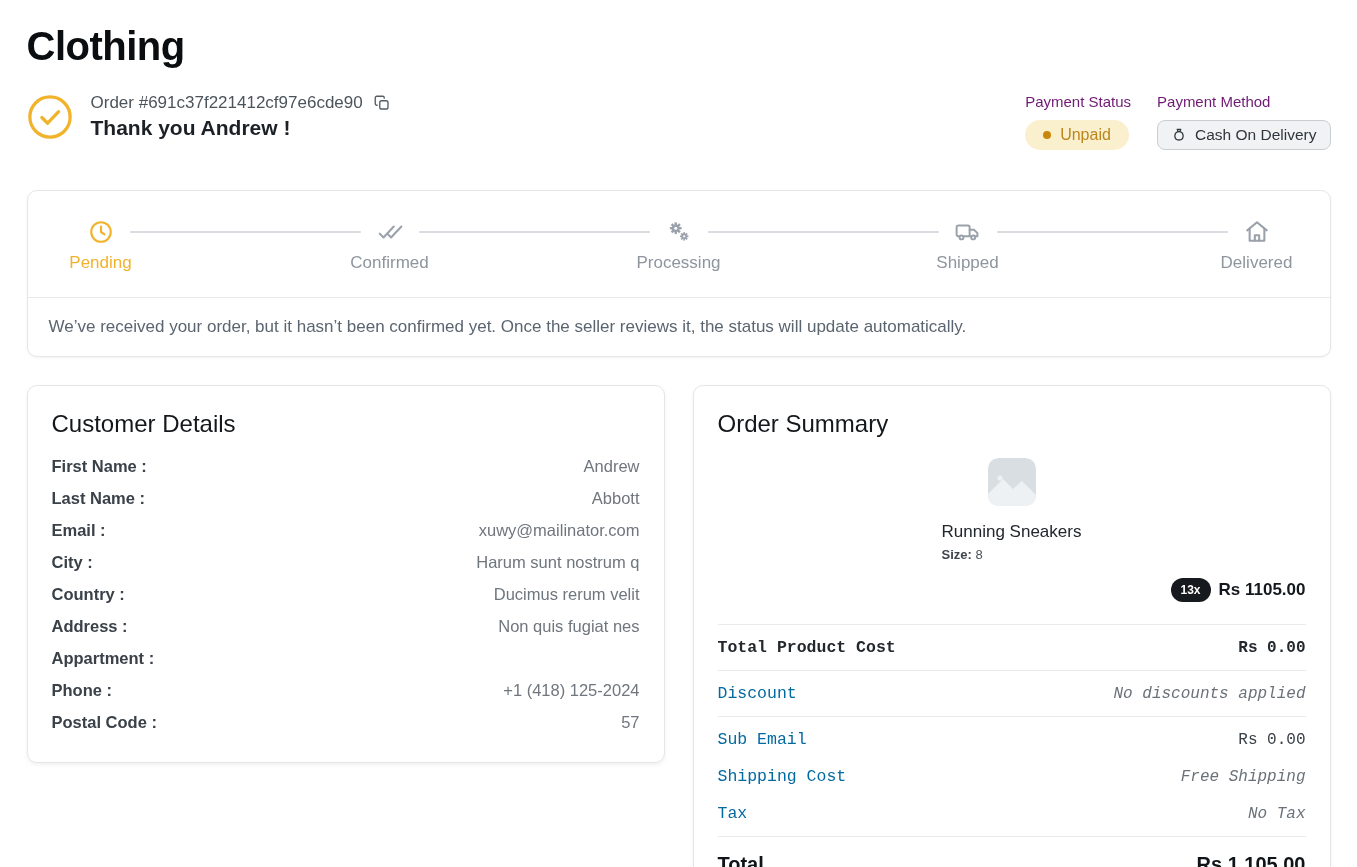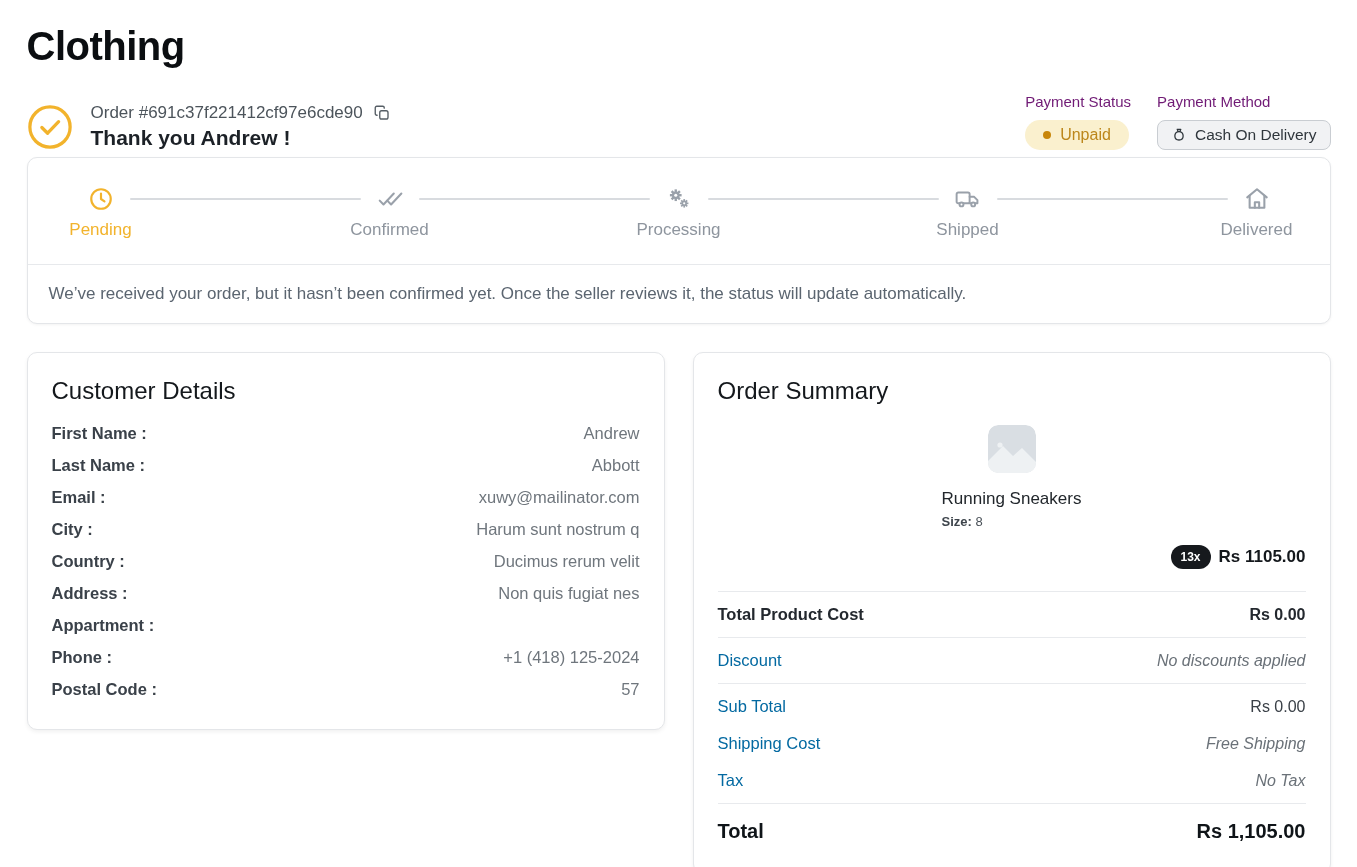--- a/index.html
+++ b/index.html
@@ -3,21 +3,21 @@
 <meta charset="utf-8">
 <style>
   * { margin:0; padding:0; box-sizing:border-box; }
   html,body { background:#ffffff; font-family:"Liberation Sans","DejaVu Sans",sans-serif; color:#21262c; }
   .page { width:1304px; margin:0 auto; padding-top:24px; }
 
   
   .page-title { font-size:40px; font-weight:800; letter-spacing:-0.5px; color:#0b0e11; margin-bottom:24px; }
 
   
-  .header-row { display:flex; justify-content:space-between; align-items:flex-end; margin-bottom:7px; }
+  .header-row { display:flex; justify-content:space-between; align-items:flex-start; margin-bottom:40px; }
   .order-block { display:flex; align-items:center; gap:18px; }
   .check-circle { width:46px; height:46px; flex:0 0 auto; }
   .order-texts { display:flex; flex-direction:column; gap:3px; }
   .order-id-row { display:flex; align-items:center; gap:10px; font-size:17px; color:#4c545b; }
   .copy-btn { background:none; border:none; cursor:pointer; display:flex; align-items:center; padding:0; }
   .greeting { font-size:21px; font-weight:600; color:#1c2127; }
 
   .payment-block { display:flex; gap:26px; }
   .payment-col { display:flex; flex-direction:column; gap:10px; }
   .payment-label { font-size:15px; color:#701a75; }
@@ -53,21 +53,21 @@
   .product-row { display:flex; align-items:center; gap:16px; padding:8px 0 22px;flex-direction:column; }
   .product-thumb { width:48px; height:48px; border-radius:10px; overflow:hidden; flex:0 0 auto; }
   .product-info { display:flex; flex-direction:column; gap:5px; }
   .product-name { font-size:17px; color:#22272c; }
   .product-size { font-size:13px; color:#3e454c; font-weight:600; }
   .product-size .size-val { font-weight:400; color:#4a5158; }
   .product-pricing { margin-left:auto; display:flex; align-items:center; gap:8px; }
   .qty-badge { background:#16191d; color:#fff; font-size:12px; font-weight:700; border-radius:999px; padding:5px 10px; }
   .product-price { font-size:17px; font-weight:700; color:#14181c; }
   .divider { height:1px; background:#e8eaed; }
-  .cost-row { display:flex; justify-content:space-between; align-items:flex-end; padding:13px 0; }
+  .cost-row { display:flex; justify-content:space-between; align-items:flex-end; padding:13px 0;font-family:Liberation Mono, monospace; }
   .cost-label { font-size:16.5px; color:#0369a1; }
   .cost-value { font-size:16px; color:#3a4047; }
   .cost-row--bold .cost-label, .cost-row--bold .cost-value { font-weight:700; color:#23282e; }
   .cost-value--italic { font-style:italic; color:#6a7178; }
   .cost-group { padding:4px 0; }
   .cost-group .cost-row { padding:9px 0; }
   .total-row { display:flex; justify-content:space-between; align-items:baseline; padding:16px 0 6px; }
   .total-label { font-size:20px; font-weight:700; color:#0f1418; }
   .total-value { font-size:20px; font-weight:700; color:#0f1418; }
 
@@ -283,21 +283,21 @@
 
       <div class="cost-row">
         <span class="cost-label">Discount</span>
         <span class="cost-value cost-value--italic">No discounts applied</span>
       </div>
 
       <div class="divider"></div>
 
       <div class="cost-group">
         <div class="cost-row">
-          <span class="cost-label">Sub Total</span>
+          <span class="cost-label">Sub Email</span>
           <span class="cost-value">Rs 0.00</span>
         </div>
         <div class="cost-row">
           <span class="cost-label">Shipping Cost</span>
           <span class="cost-value cost-value--italic">Free Shipping</span>
         </div>
         <div class="cost-row">
           <span class="cost-label">Tax</span>
           <span class="cost-value cost-value--italic">No Tax</span>
         </div>

